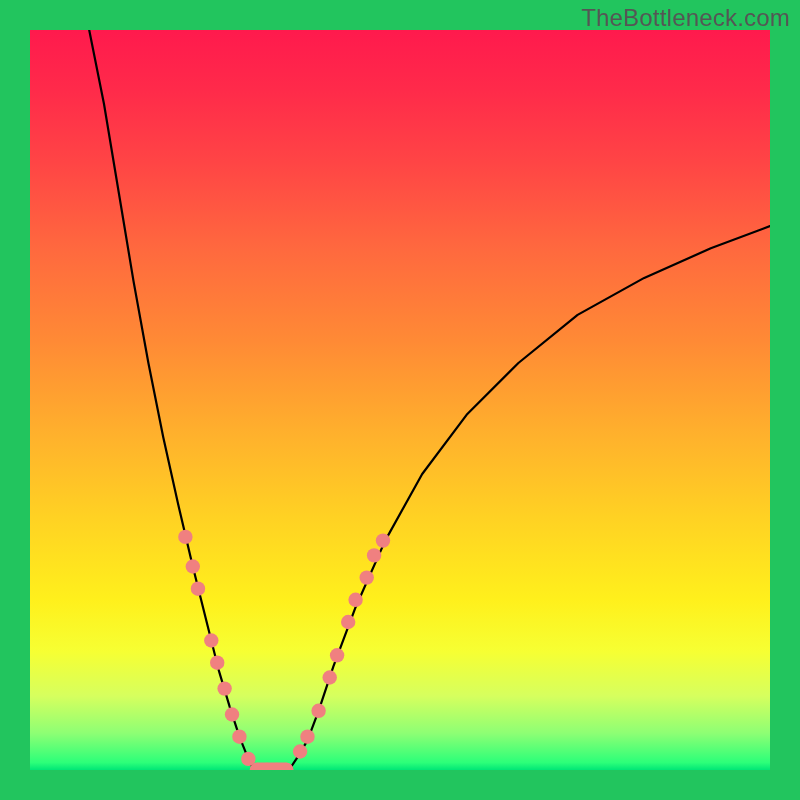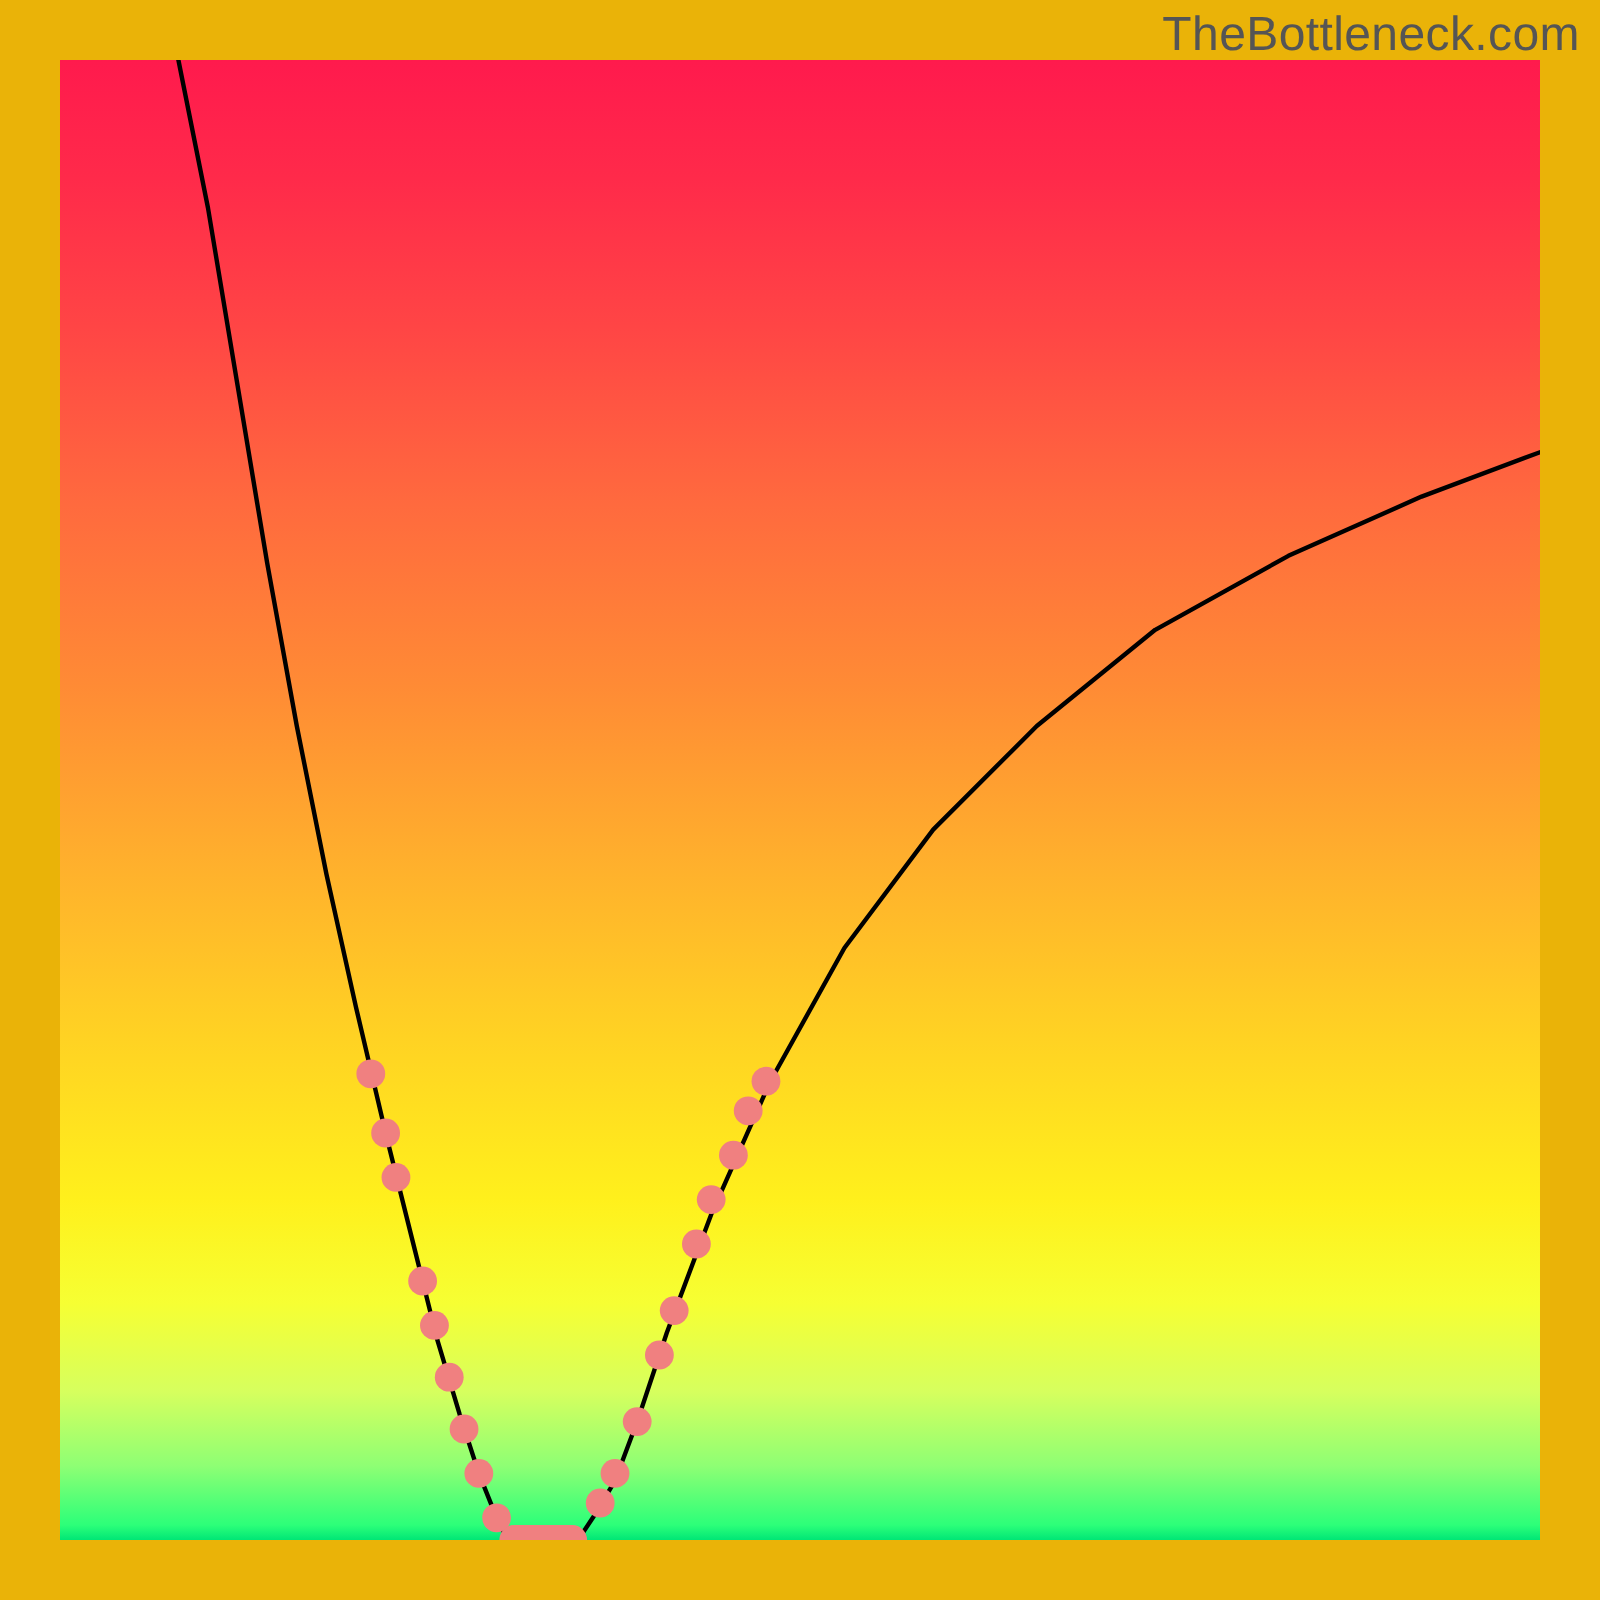--- a/index.html
+++ b/index.html
@@ -10,21 +10,21 @@
     overflow: hidden;
     background: #000;
     font-family: Arial, Helvetica, sans-serif;
   }
   .frame {
     position: absolute;
     left: 0;
     top: 0;
     width: 800px;
     height: 800px;
-    background: #eab308;
+    background: #22c55e;
   }
   .watermark {
     position: absolute;
     top: 4px;
     right: 10px;
     color: #555;
     font-size: 24px;
     font-weight: 400;
     letter-spacing: 0.2px;
     z-index: 50;

